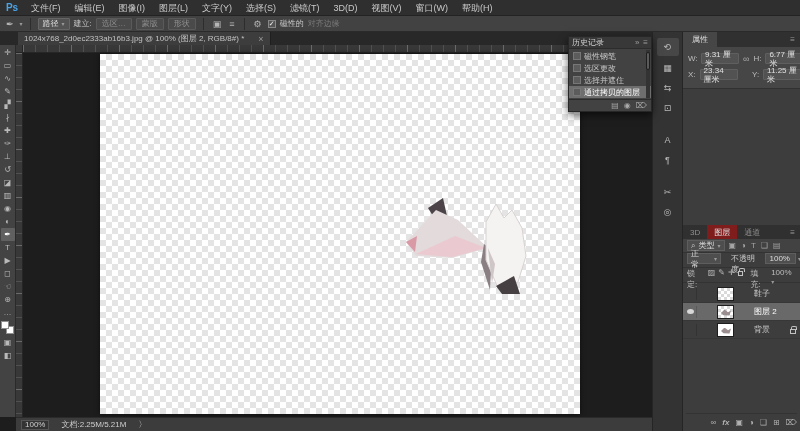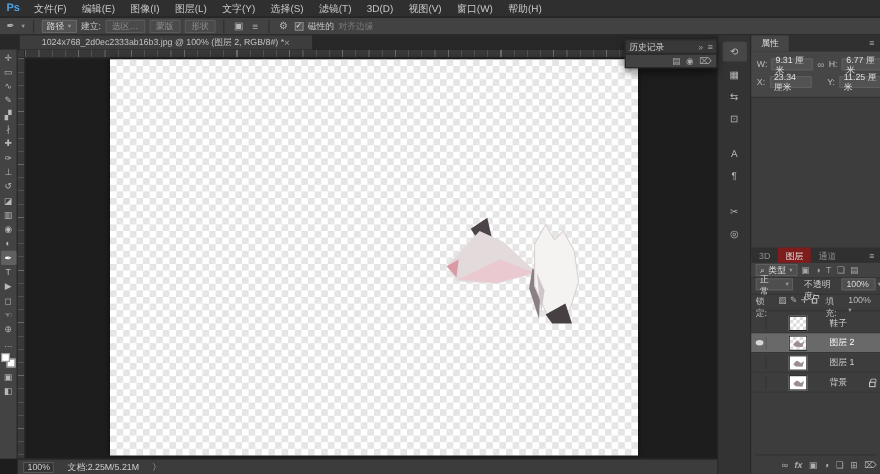--- a/index.html
+++ b/index.html
@@ -16,21 +16,21 @@
   .obox{background:#535353;border:1px solid #666;border-radius:1px;padding:0 4px;height:12px;line-height:10px;display:flex;align-items:center;gap:3px;color:#ddd}
   .obtn{background:#4a4a4a;border:1px solid #5a5a5a;border-radius:1px;padding:0 5px;height:12px;line-height:10px;display:flex;align-items:center;color:#8d8d8d}
   .osep{width:1px;height:12px;background:#2d2d2d;margin:0 3px}
   .oicon{color:#b5b5b5;font-size:9px;padding:0 2px}
   .caret{font-size:6px;color:#999}
   .checkbox{width:8px;height:8px;background:#555;border:1px solid #888;display:inline-flex;align-items:center;justify-content:center;color:#eee;font-size:7px;line-height:7px}
   .dimtext{color:#7a7a7a}
 
   
   .tabbar{position:absolute;top:32px;left:0;right:0;height:13px;background:#282828;display:flex;align-items:stretch;z-index:5}
-  .doctab{margin-left:18px;background:#3d3d3d;border-right:1px solid #1f1f1f;display:flex;align-items:center;gap:0;padding:0 20px;font-size:8px;color:#c3c3c3;max-width:330px;white-space:nowrap}
+  .doctab{margin-left:18px;background:#3d3d3d;border-right:1px solid #1f1f1f;display:flex;align-items:center;gap:14px;padding:0 6px;font-size:8px;color:#c3c3c3;max-width:330px;white-space:nowrap}
   .doctab .close{color:#9a9a9a;font-size:9px}
 
   
   .toolbar{position:absolute;top:45px;left:0;width:16px;bottom:14px;background:#434343;border-right:1px solid #2a2a2a;display:flex;flex-direction:column;align-items:center;padding-top:1px;z-index:6}
   .tool{width:14px;height:13px;display:flex;align-items:center;justify-content:center;color:#b9b9b9;font-size:8px;line-height:13px}
   .tool.sel{background:#606060;color:#fff;border-radius:1px}
   .fgbg{position:relative;width:13px;height:13px;margin:2px 0}
   .fgbg .fg{position:absolute;top:0;left:0;width:8px;height:8px;background:#fff;border:1px solid #909090;z-index:2}
   .fgbg .bgc{position:absolute;bottom:0;right:0;width:8px;height:8px;background:#fff;border:1px solid #909090}
 
@@ -207,20 +207,41 @@
 </div>
 
 <div class="history">
   <div class="h-head">
     <span>历史记录</span>
     <span class="hicons">
       <span>»</span>
       <span>≡</span>
     </span>
   </div>
+  <div class="h-list">
+    <div class="h-item">
+        <span class="h-ico"></span>
+        <span>磁性钢笔</span>
+      </div>
+    <div class="h-item">
+        <span class="h-ico"></span>
+        <span>选区更改</span>
+      </div>
+    <div class="h-item">
+        <span class="h-ico"></span>
+        <span>选择并遮住</span>
+      </div>
+    <div class="h-item sel">
+        <span class="h-ico"></span>
+        <span>通过拷贝的图层</span>
+      </div>
+    <div class="h-scroll">
+        <span class="thumb"></span>
+      </div>
+  </div>
   <div class="h-foot">
     <span>▤</span>
     <span>◉</span>
     <span>⌦</span>
   </div>
 </div>
 
 <div class="dockcol">
   <span class="dicon first">⟲</span>
   <span class="dicon">▦</span>
@@ -312,27 +333,20 @@
         <span class="thumb checker">
             <span class="tbird"></span>
           </span>
         <span>图层 2</span>
       </div>
       <div class="l-row">
         <span class="eyecell"></span>
         <span class="thumb">
             <span class="tbird"></span>
           </span>
-        <span>图层 1</span>
-      </div>
-      <div class="l-row">
-        <span class="eyecell"></span>
-        <span class="thumb">
-            <span class="tbird"></span>
-          </span>
         <span>背景</span>
         <span class="lockend mini-lock"></span>
       </div>
     </div>
     <div class="l-foot">
       <span>∞</span>
       <span class="fx">fx</span>
       <span>▣</span>
       <span>◑</span>
       <span>❏</span>

